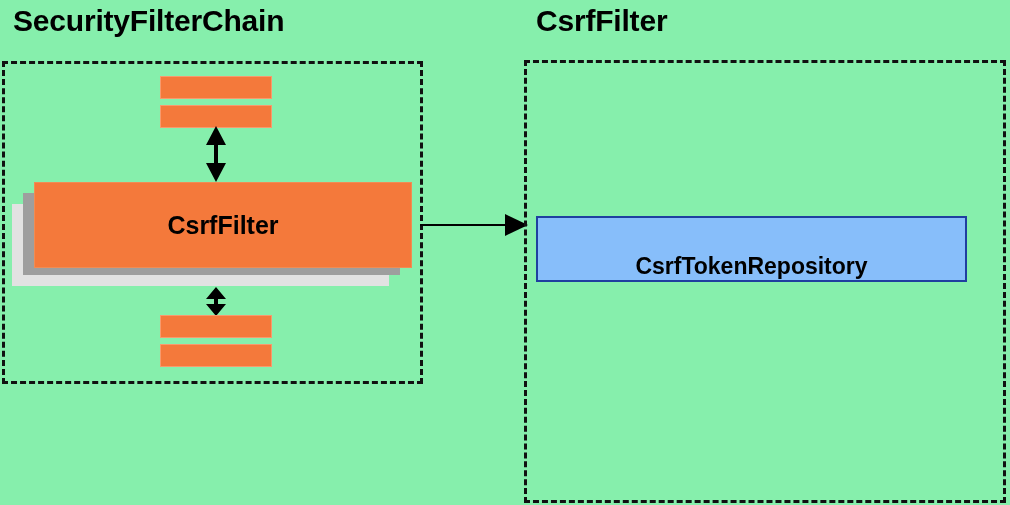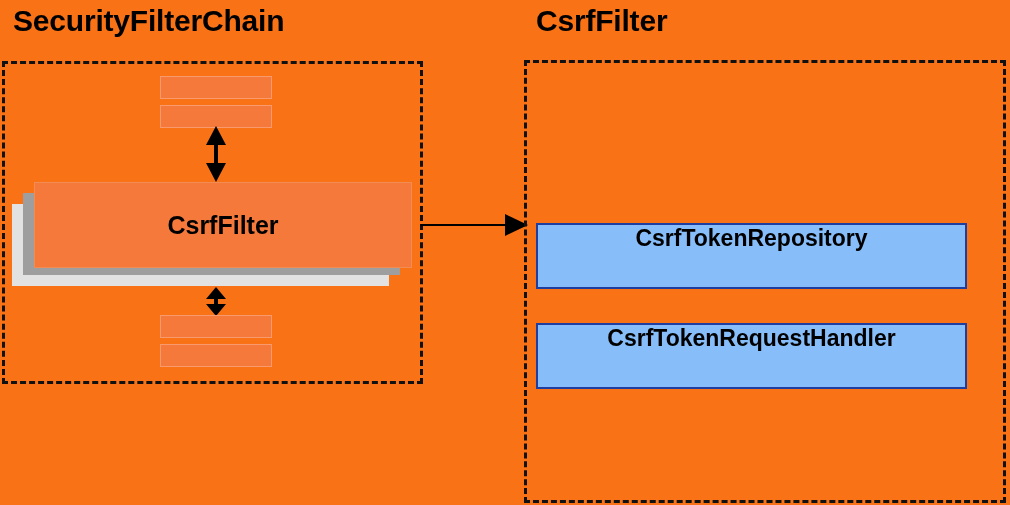--- a/index.html
+++ b/index.html
@@ -7,21 +7,21 @@
     padding: 0;
     background: #ffffff;
   }
   body {
     font-family: "Liberation Sans", sans-serif;
   }
   #canvas {
     position: relative;
     width: 1010px;
     height: 505px;
-    background: #f97316;
+    background: #86efac;
     overflow: hidden;
   }
 
   
   .panel-title {
     position: absolute;
     font-family: "Liberation Sans", sans-serif;
     font-weight: bold;
     font-size: 30px;
     line-height: 34px;
@@ -125,23 +125,22 @@
     width: 450px;
     height: 84px;
   }
   .blue-card .shadow-far  { left: 0px;  top: 22px; width: 426px; height: 62px; }
   .blue-card .shadow-near { left: 11px; top: 11px; width: 426px; height: 62px; }
   .blue-card .face {
     left: 23px; top: 0px; width: 427px; height: 62px;
     background: #87befa;
     border: 2px solid #1f3fa0;
     display: flex;
-    align-items: flex-start;
+    align-items: flex-end;
     justify-content: center;
-    margin-top: 7px;
   }
   .blue-card .face .card-label {
     font-family: "Liberation Sans", sans-serif;
     font-weight: bold;
     font-size: 23px;
     color: #000000;
     white-space: nowrap;
   }
   #blue-card-0 { top: 92px; }
   #blue-card-1 { top: 192px; }
@@ -198,23 +197,20 @@
     <div class="shadow-far"></div>
     <div class="shadow-near"></div>
     <div class="face">
       <span class="card-label">CsrfTokenRepository</span>
     </div>
   </div>
 
   <div class="blue-card" id="blue-card-1">
     <div class="shadow-far"></div>
     <div class="shadow-near"></div>
-    <div class="face">
-      <span class="card-label">CsrfTokenRequestHandler</span>
-    </div>
   </div>
 
 
   <div class="blue-card" id="blue-card-3">
     <div class="shadow-far"></div>
     <div class="shadow-near"></div>
 
   </div>
 
 </div>

